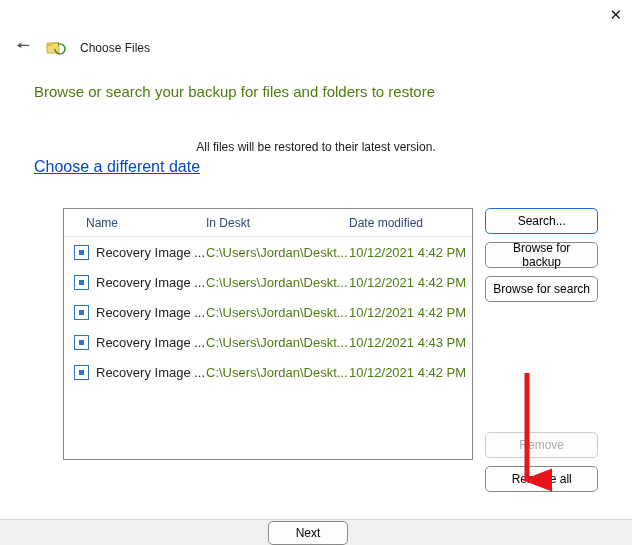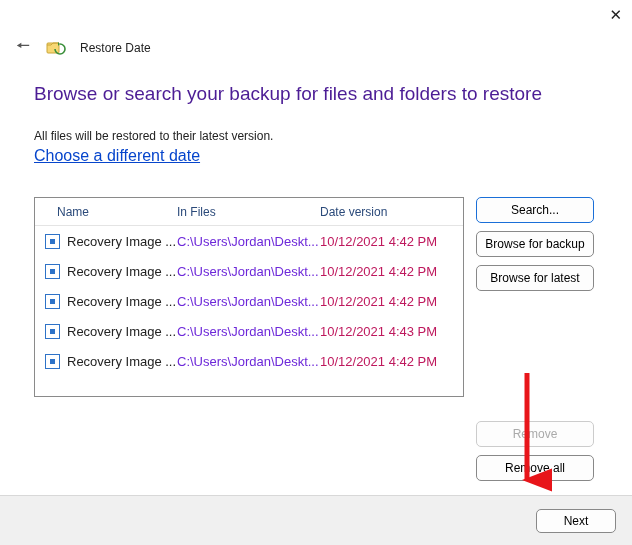--- a/index.html
+++ b/index.html
@@ -24,31 +24,32 @@
   .back-arrow {
     font-size: 16px; color: #555; cursor: pointer;
     width: 18px; text-align: center;
   }
   .restore-icon {
     width: 20px; height: 16px;
     display: inline-flex; align-items: center; justify-content: center;
   }
   .win-title { font-size: 12px; }
   .content { padding: 22px 34px 0 34px; }
-  .heading { color: #4c1d95; font-size: 19px; margin-bottom: 24px; }
-  .subtext { font-size: 12px; margin-bottom: 4px; }
+  .heading { color: #4d7c0f; font-size: 15px; margin-bottom: 40px; }
+  .subtext { font-size: 12px; margin-bottom: 4px; text-align: center; }
   .diff-date { color: #0645cc; text-decoration: underline; cursor: pointer; font-size: 16px; }
   .main-row {
     display: flex; gap: 12px; margin-top: 32px;
   }
   .listbox {
     border: 1px solid #8a8a8a;
-    width: 430px; height: 200px;
+    width: 430px; height: 252px;
     overflow: hidden;
     background: #fff;
+    margin-left: 29px;
   }
   .list-head {
     display: flex;
     border-bottom: 1px solid #e4e4e4;
     color: #2b4a7a;
     height: 28px; align-items: center;
     padding-left: 10px;
     font-size: 12px;
   }
   .col-name { width: 132px; padding-left: 12px;}
@@ -68,39 +69,39 @@
     position: relative;
     flex-shrink: 0;
     background: #fff;
   }
   .file-icon::after {
     content: "";
     width: 5px; height: 5px;
     background: #2e73c8;
   }
   .row .c1 { width: 132px; white-space: nowrap; overflow: hidden; display: flex; align-items: center;}
-  .row .c2 { width: 143px; white-space: nowrap; overflow: hidden; text-overflow: ellipsis; color: #6d28d9;}
-  .row .c3 { flex: 1; color: #be185d; }
+  .row .c2 { width: 143px; white-space: nowrap; overflow: hidden; text-overflow: ellipsis; color: #4d7c0f;}
+  .row .c3 { flex: 1; color: #4d7c0f; }
   .sidebtns { display: flex; flex-direction: column; gap: 8px; width: 118px; }
   .btn {
     border: 1px solid #888; background: #fdfdfd;
     height: 26px; border-radius: 5px;
     font-size: 12px; cursor: pointer;
     display: flex; align-items: center; justify-content: center;
     font-family: inherit;
   }
   .btn.highlight { border-color: #1a6fd8; }
   .btn.disabled { color: #aaa; border-color: #ccc; cursor: default; }
   .gap-big { height: 114px; }
   .footer {
     position: absolute; left: 0; right: 0; bottom: 0;
-    height: 50px;
+    height: 26px;
     background: #f0f0f0;
     border-top: 1px solid #d8d8d8;
-    display: flex; align-items: center; justify-content: flex-end;
+    display: flex; align-items: center; justify-content: center;
     padding-right: 16px; gap: 8px;
   }
   .footer .btn { width: 80px; height: 24px; }
   .arrow-annotation {
     position: absolute;
     left: 502px; top: 368px;
     pointer-events: none;
   }
 </style>
 </head>
@@ -113,34 +114,34 @@
 <div class="header">
   <span class="back-arrow">🠔</span>
   <span class="restore-icon">
     <svg width="20" height="16" viewBox="0 0 20 16">
       <rect x="1" y="3" width="12" height="10" rx="1" fill="#f7d774" stroke="#caa638"></rect>
       <path d="M1 5 L5 5 L7 3 L13 3" stroke="#caa638" fill="none"></path>
       <path d="M14 4 A5 5 0 1 1 9 9" stroke="#3a8f3a" stroke-width="1.6" fill="none"></path>
       <path d="M12 2 L14 4 L12 6 Z" fill="#3a8f3a"></path>
     </svg>
   </span>
-  <span class="win-title">Restore Date</span>
+  <span class="win-title">Choose Files</span>
 </div>
 
 <div class="content">
   <div class="heading">Browse or search your backup for files and folders to restore</div>
   <div class="subtext">All files will be restored to their latest version.</div>
   <a class="diff-date">Choose a different date</a>
 
   <div class="main-row">
     <div class="listbox">
       <div class="list-head">
         <div class="col-name">Name</div>
-        <div class="col-folder">In Files</div>
-        <div class="col-date">Date version</div>
+        <div class="col-folder">In Deskt</div>
+        <div class="col-date">Date modified</div>
       </div>
       <div id="rows-container">
           <div class="row">
             <div class="c1">
               <span class="file-icon"></span>
               <span>Recovery Image ...</span>
             </div>
             <div class="c2">C:\Users\Jordan\Deskt...</div>
             <div class="c3">10/12/2021 4:42 PM</div>
           </div>
@@ -175,21 +176,21 @@
             </div>
             <div class="c2">C:\Users\Jordan\Deskt...</div>
             <div class="c3">10/12/2021 4:42 PM</div>
           </div>
         </div>
     </div>
 
     <div class="sidebtns">
       <button class="btn highlight">Search...</button>
       <button class="btn">Browse for backup</button>
-      <button class="btn">Browse for latest</button>
+      <button class="btn">Browse for search</button>
       <div class="gap-big"></div>
       <button class="btn disabled">Remove</button>
       <button class="btn">Remove all</button>
     </div>
   </div>
 </div>
 
 <svg class="arrow-annotation" width="50" height="140">
   <defs>
     <marker id="ah" markerWidth="12" markerHeight="14" refX="6" refY="12" orient="auto">

